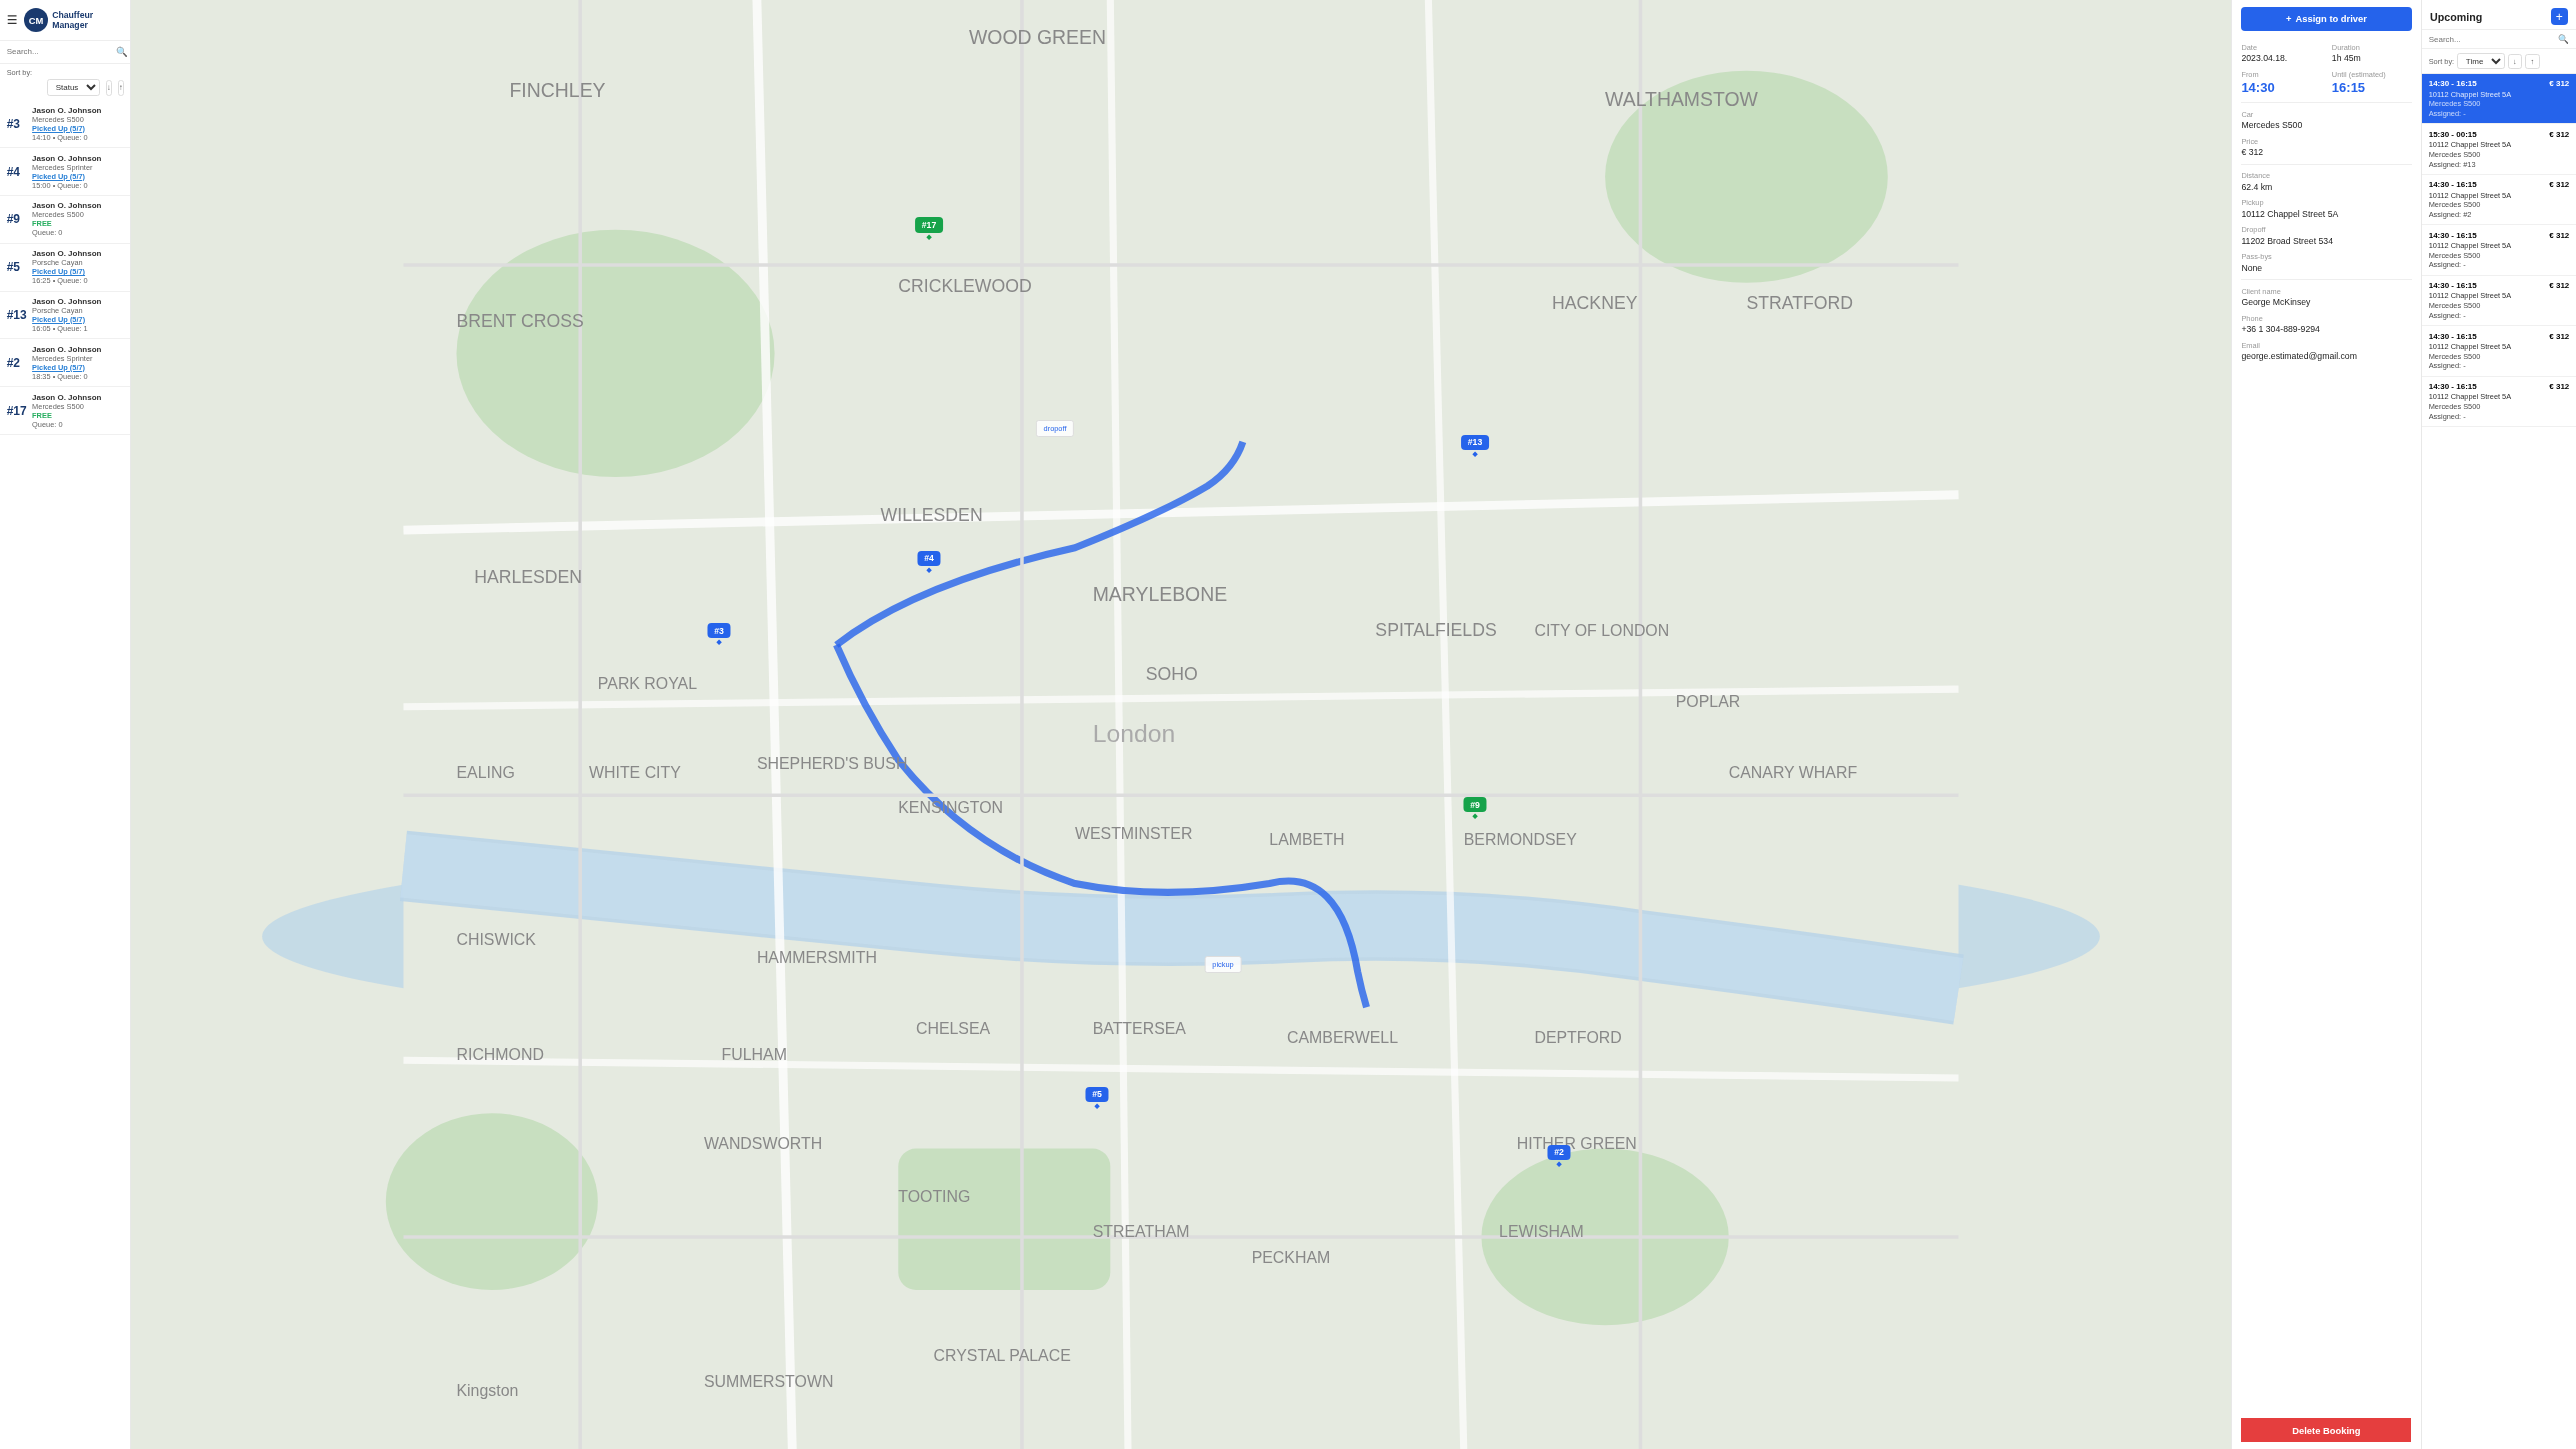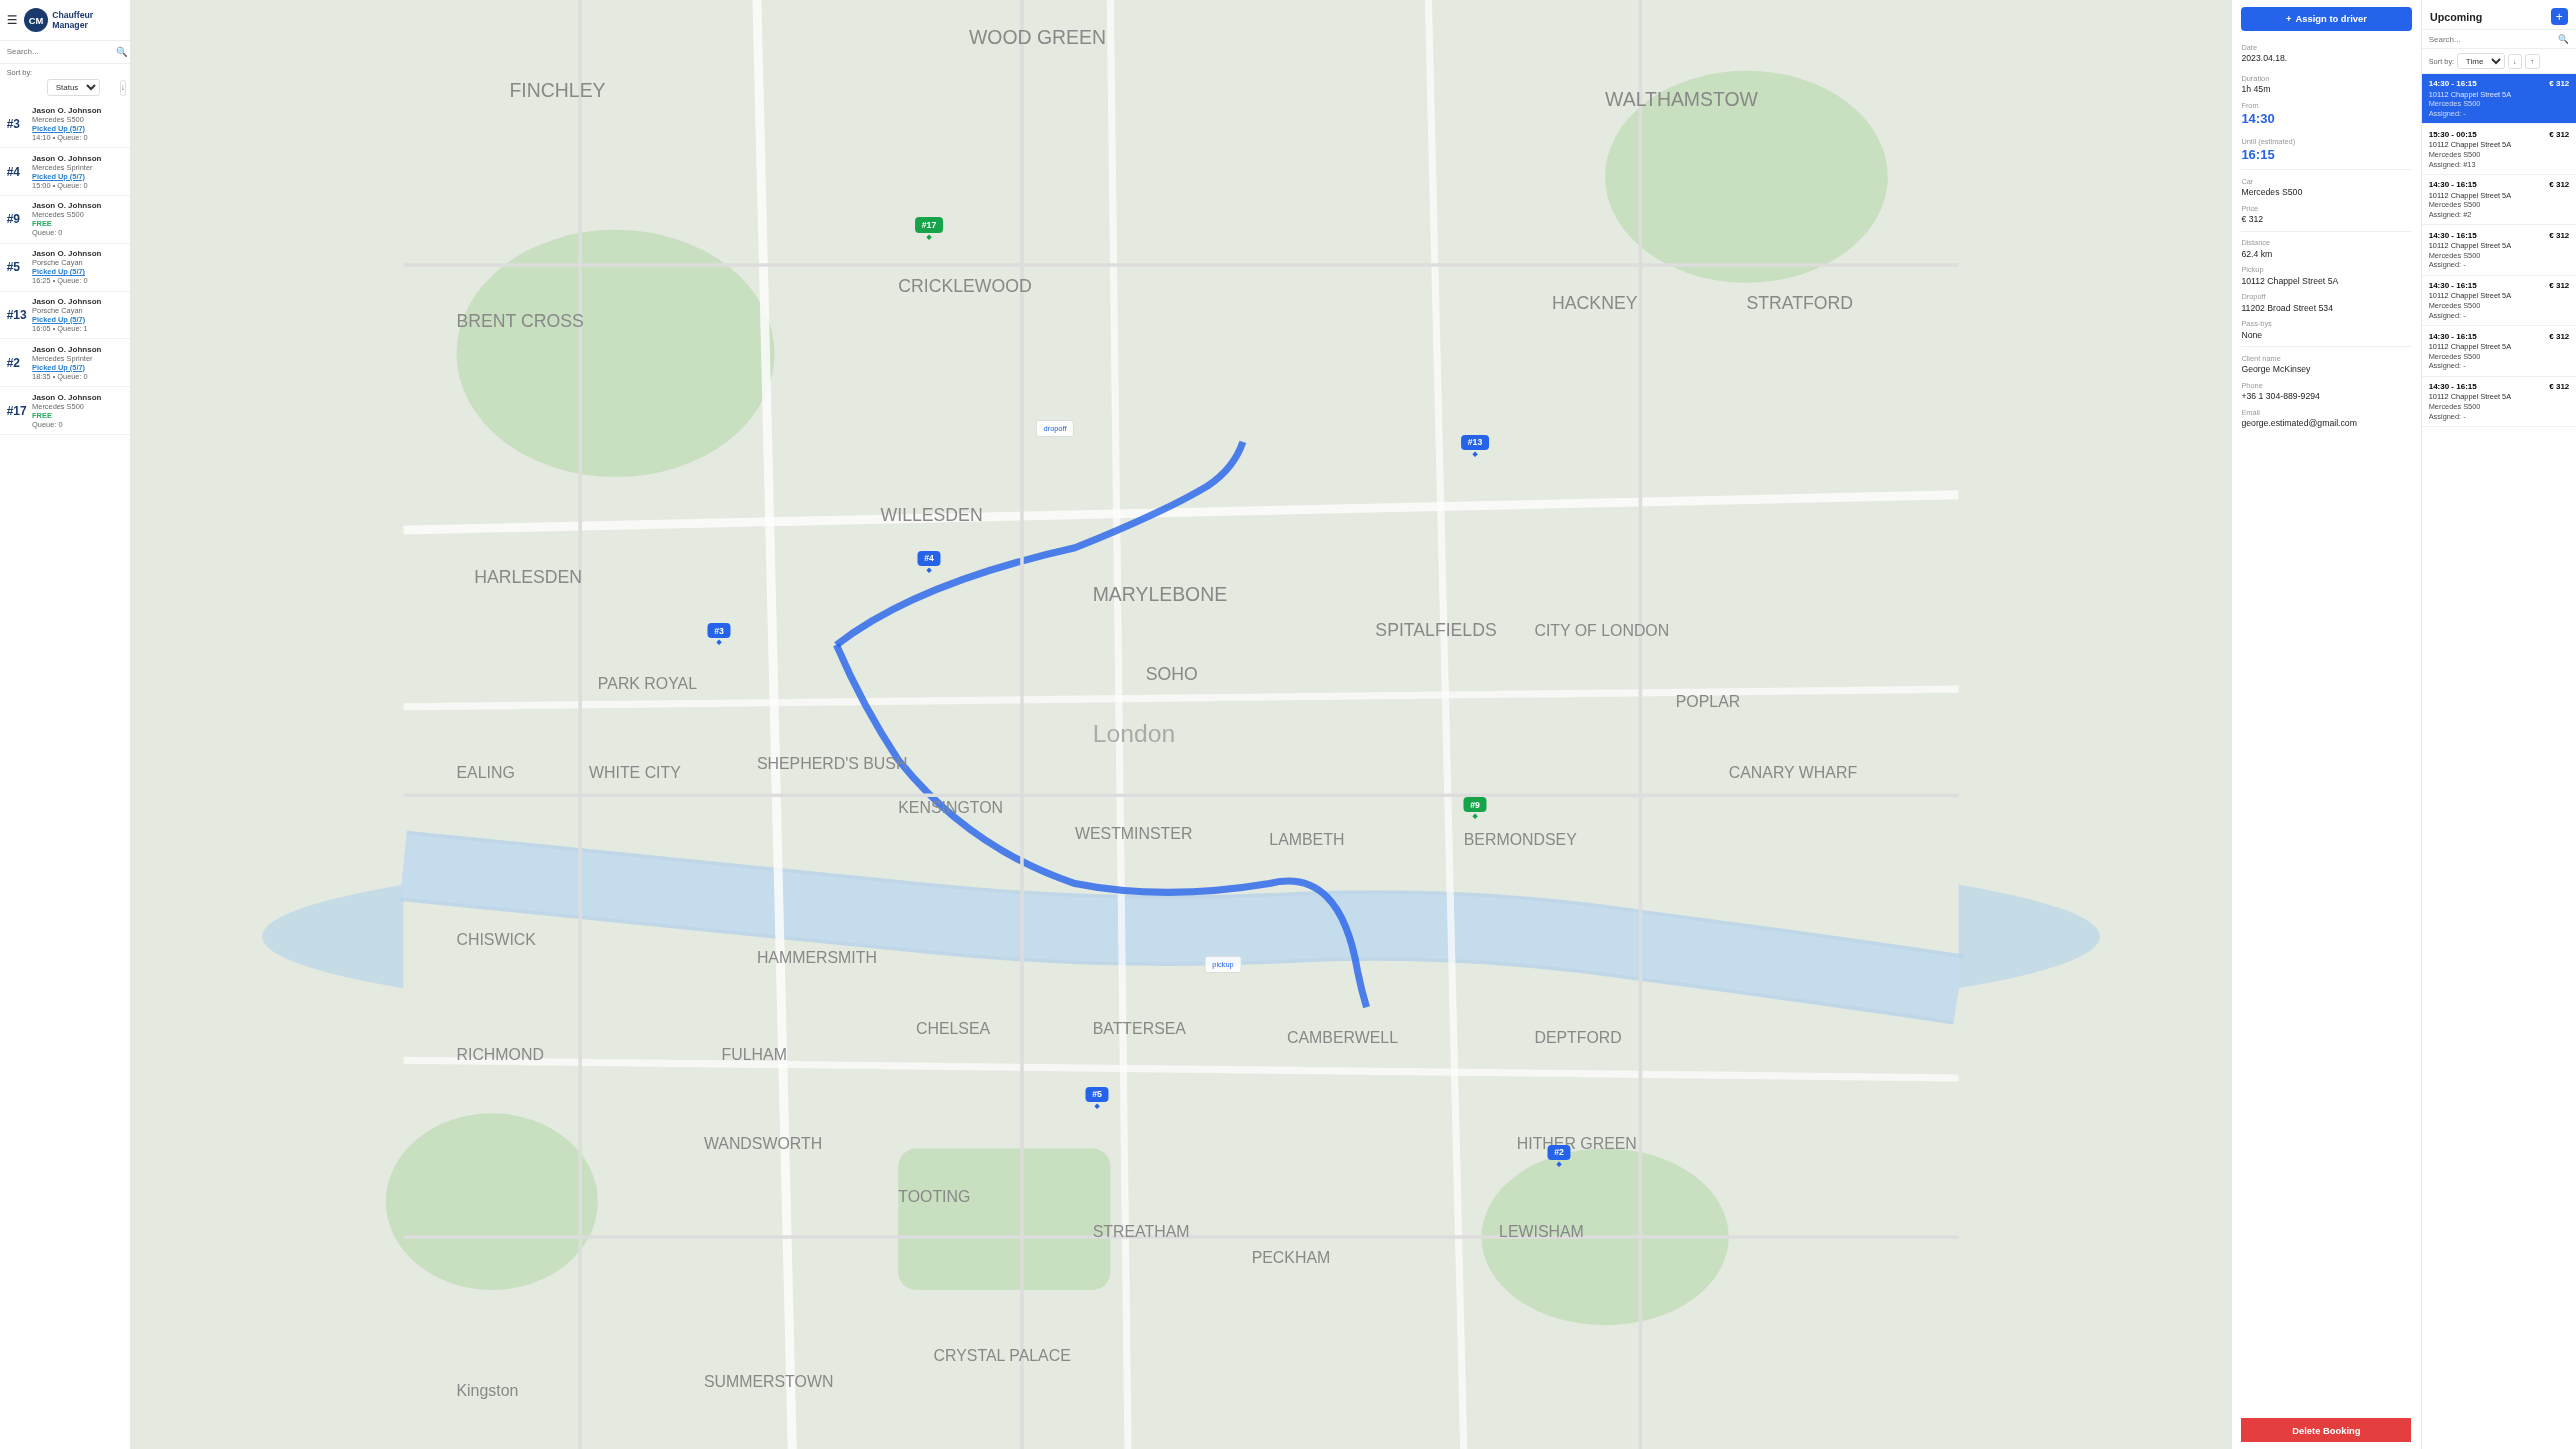--- a/index.html
+++ b/index.html
@@ -38,21 +38,21 @@
       border-bottom: 0.7px solid #eee;
     }
     .search-input {
       flex: 1; border: none; outline: none; font-size: 8px; color: #666;
       background: transparent;
     }
     .search-icon-small { color: #999; font-size: 9.4px; }
 
     .sort-section { padding: 4px 6.7px; }
     .sort-label { font-size: 7.4px; color: #666; margin-bottom: 2.7px; }
-    .sort-controls { display: flex; align-items: center; gap: 20px; padding-left: 40px; }
+    .sort-controls { display: flex; align-items: center; gap: 6px; padding-left: 40px; }
     .sort-dropdown {
       background: #fff; border: 0.7px solid #ddd; border-radius: 2.7px;
       padding: 2px 4px; font-size: 8px; cursor: pointer; color: #333;
     }
     .sort-arrow-btn {
       width: 16px; height: 16px; border: 0.7px solid #ddd; border-radius: 2.7px;
       background: #fff; cursor: pointer; display: flex; align-items: center; justify-content: center;
       font-size: 8px; color: #666;
     }
 
@@ -136,21 +136,21 @@
       padding: 6.7px;
       font-size: 9.4px;
       font-weight: 600;
       cursor: pointer;
       display: flex;
       align-items: center;
       justify-content: center;
       gap: 4px;
     }
     .detail-fields { padding: 5.4px 9.4px; flex: 1; }
-    .detail-row { display: flex; gap: 10.7px; margin-bottom: 6.7px; flex-direction: column; }
+    .detail-row { display: flex; gap: 10.7px; margin-bottom: 6.7px; }
     .detail-field { flex: 1; }
     .detail-field-label { font-size: 7.4px; color: #999; margin-bottom: 1.3px; }
     .detail-field-value { font-size: 8.7px; color: #222; font-weight: 500; }
     .detail-field-value.blue { color: #2563eb; font-size: 13px; font-weight: 700; }
     .detail-divider { border: none; border-top: 0.7px solid #eee; margin: 2.7px 0 6.7px; }
 
     .delete-btn {
       margin: 6.7px 9.4px;
       background: #e53e3e;
       color: #fff;

